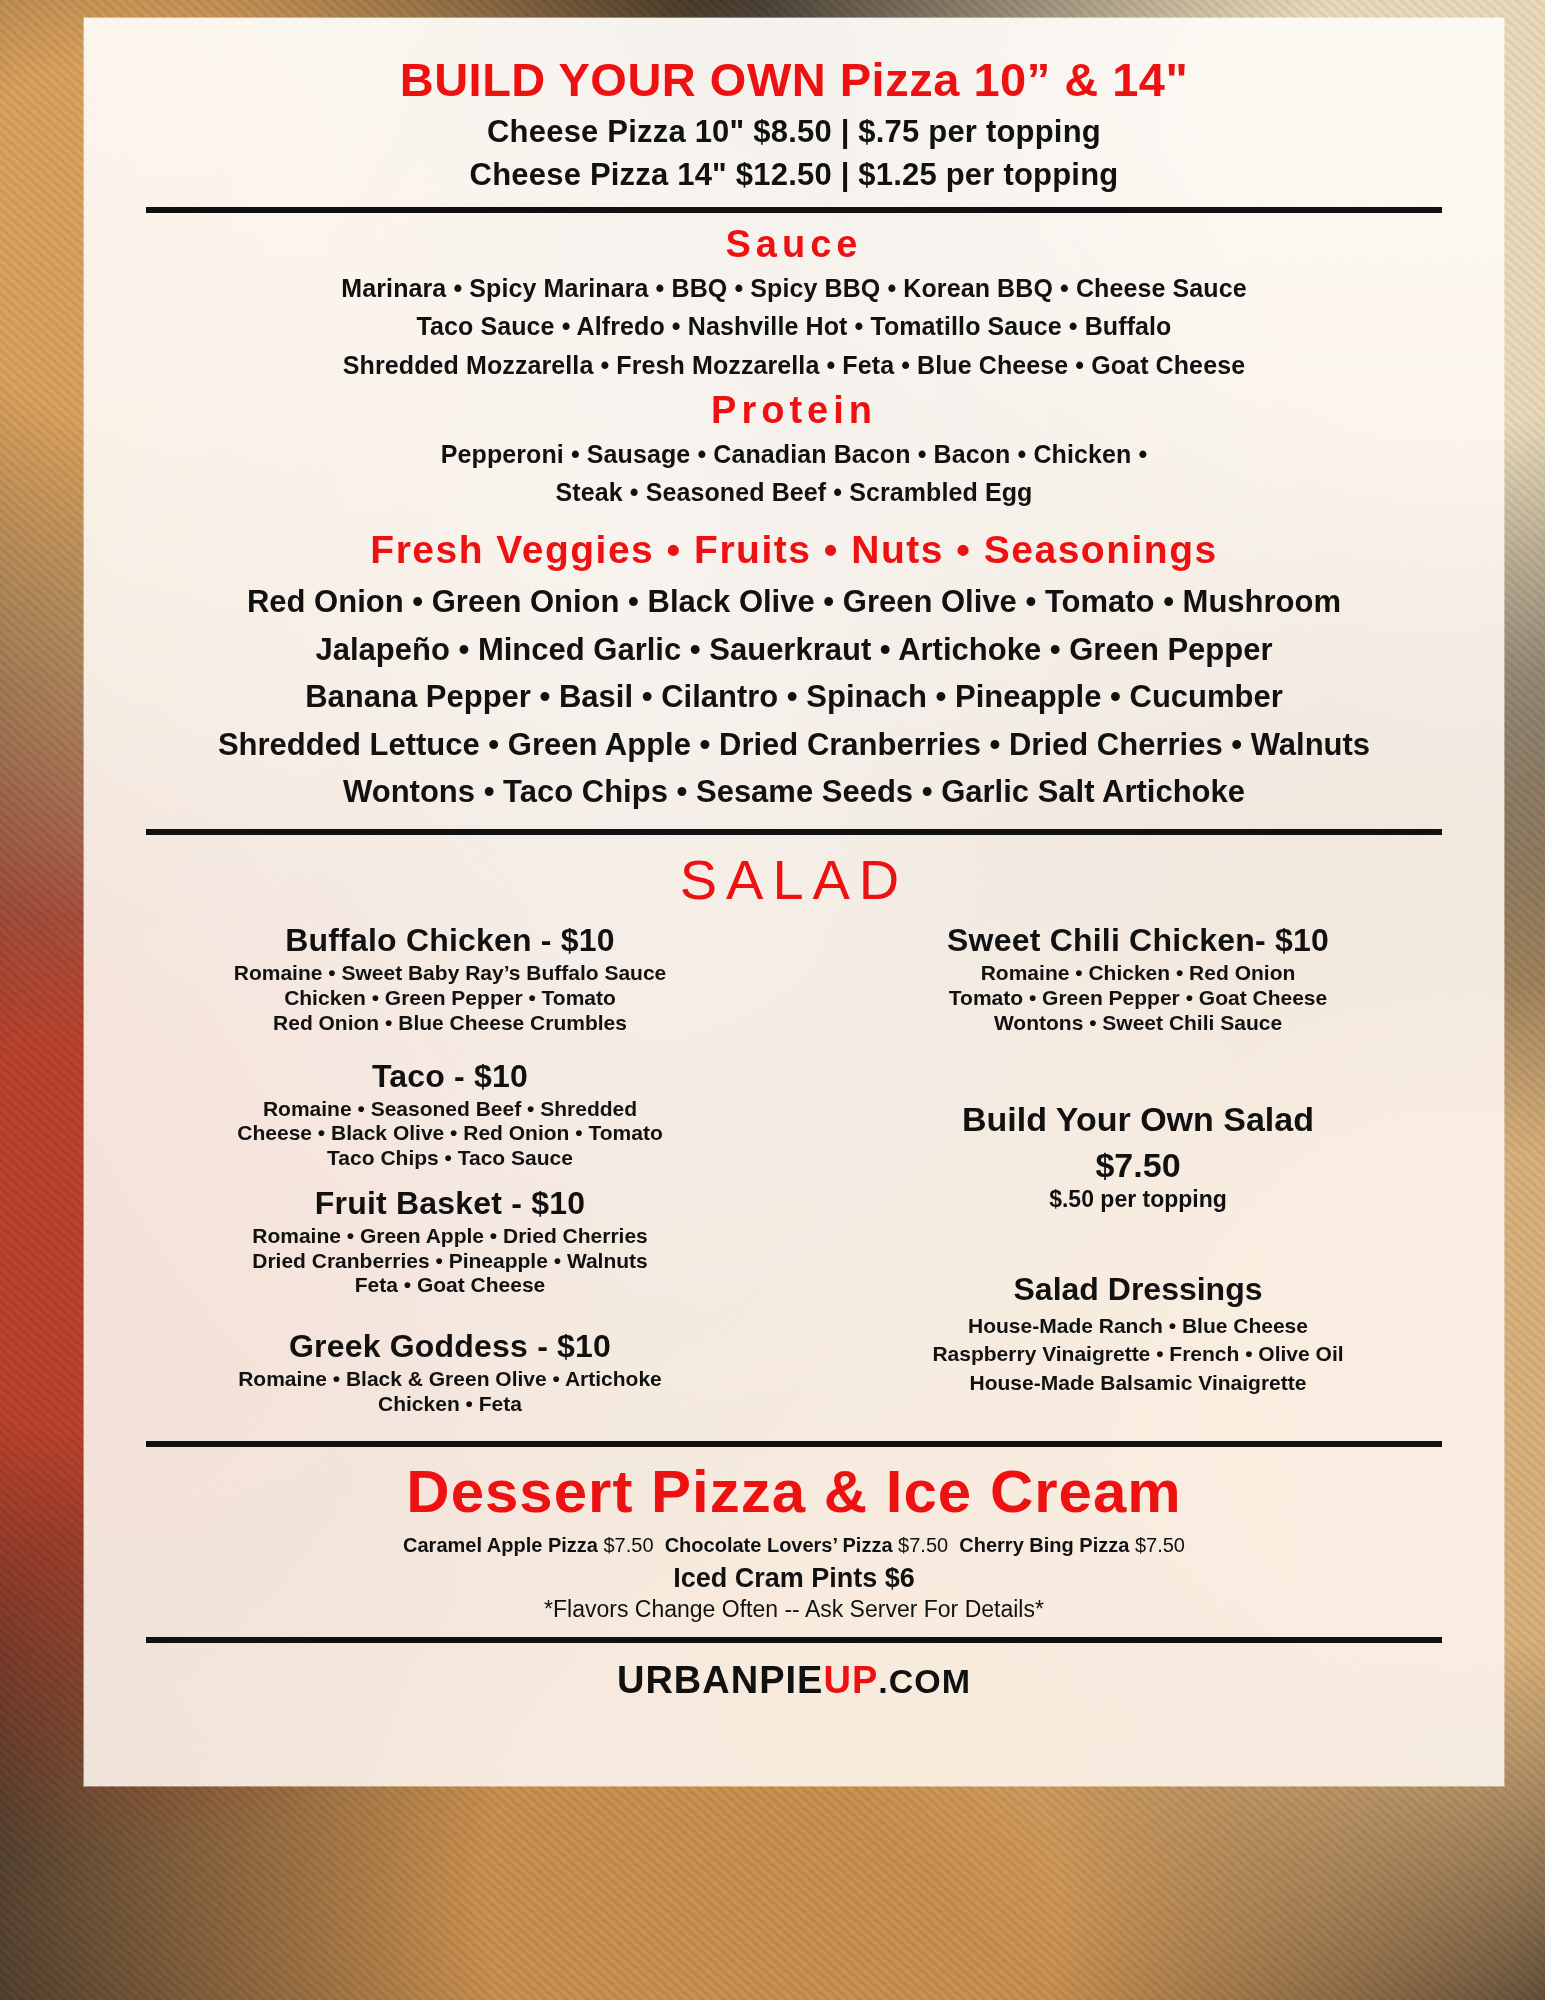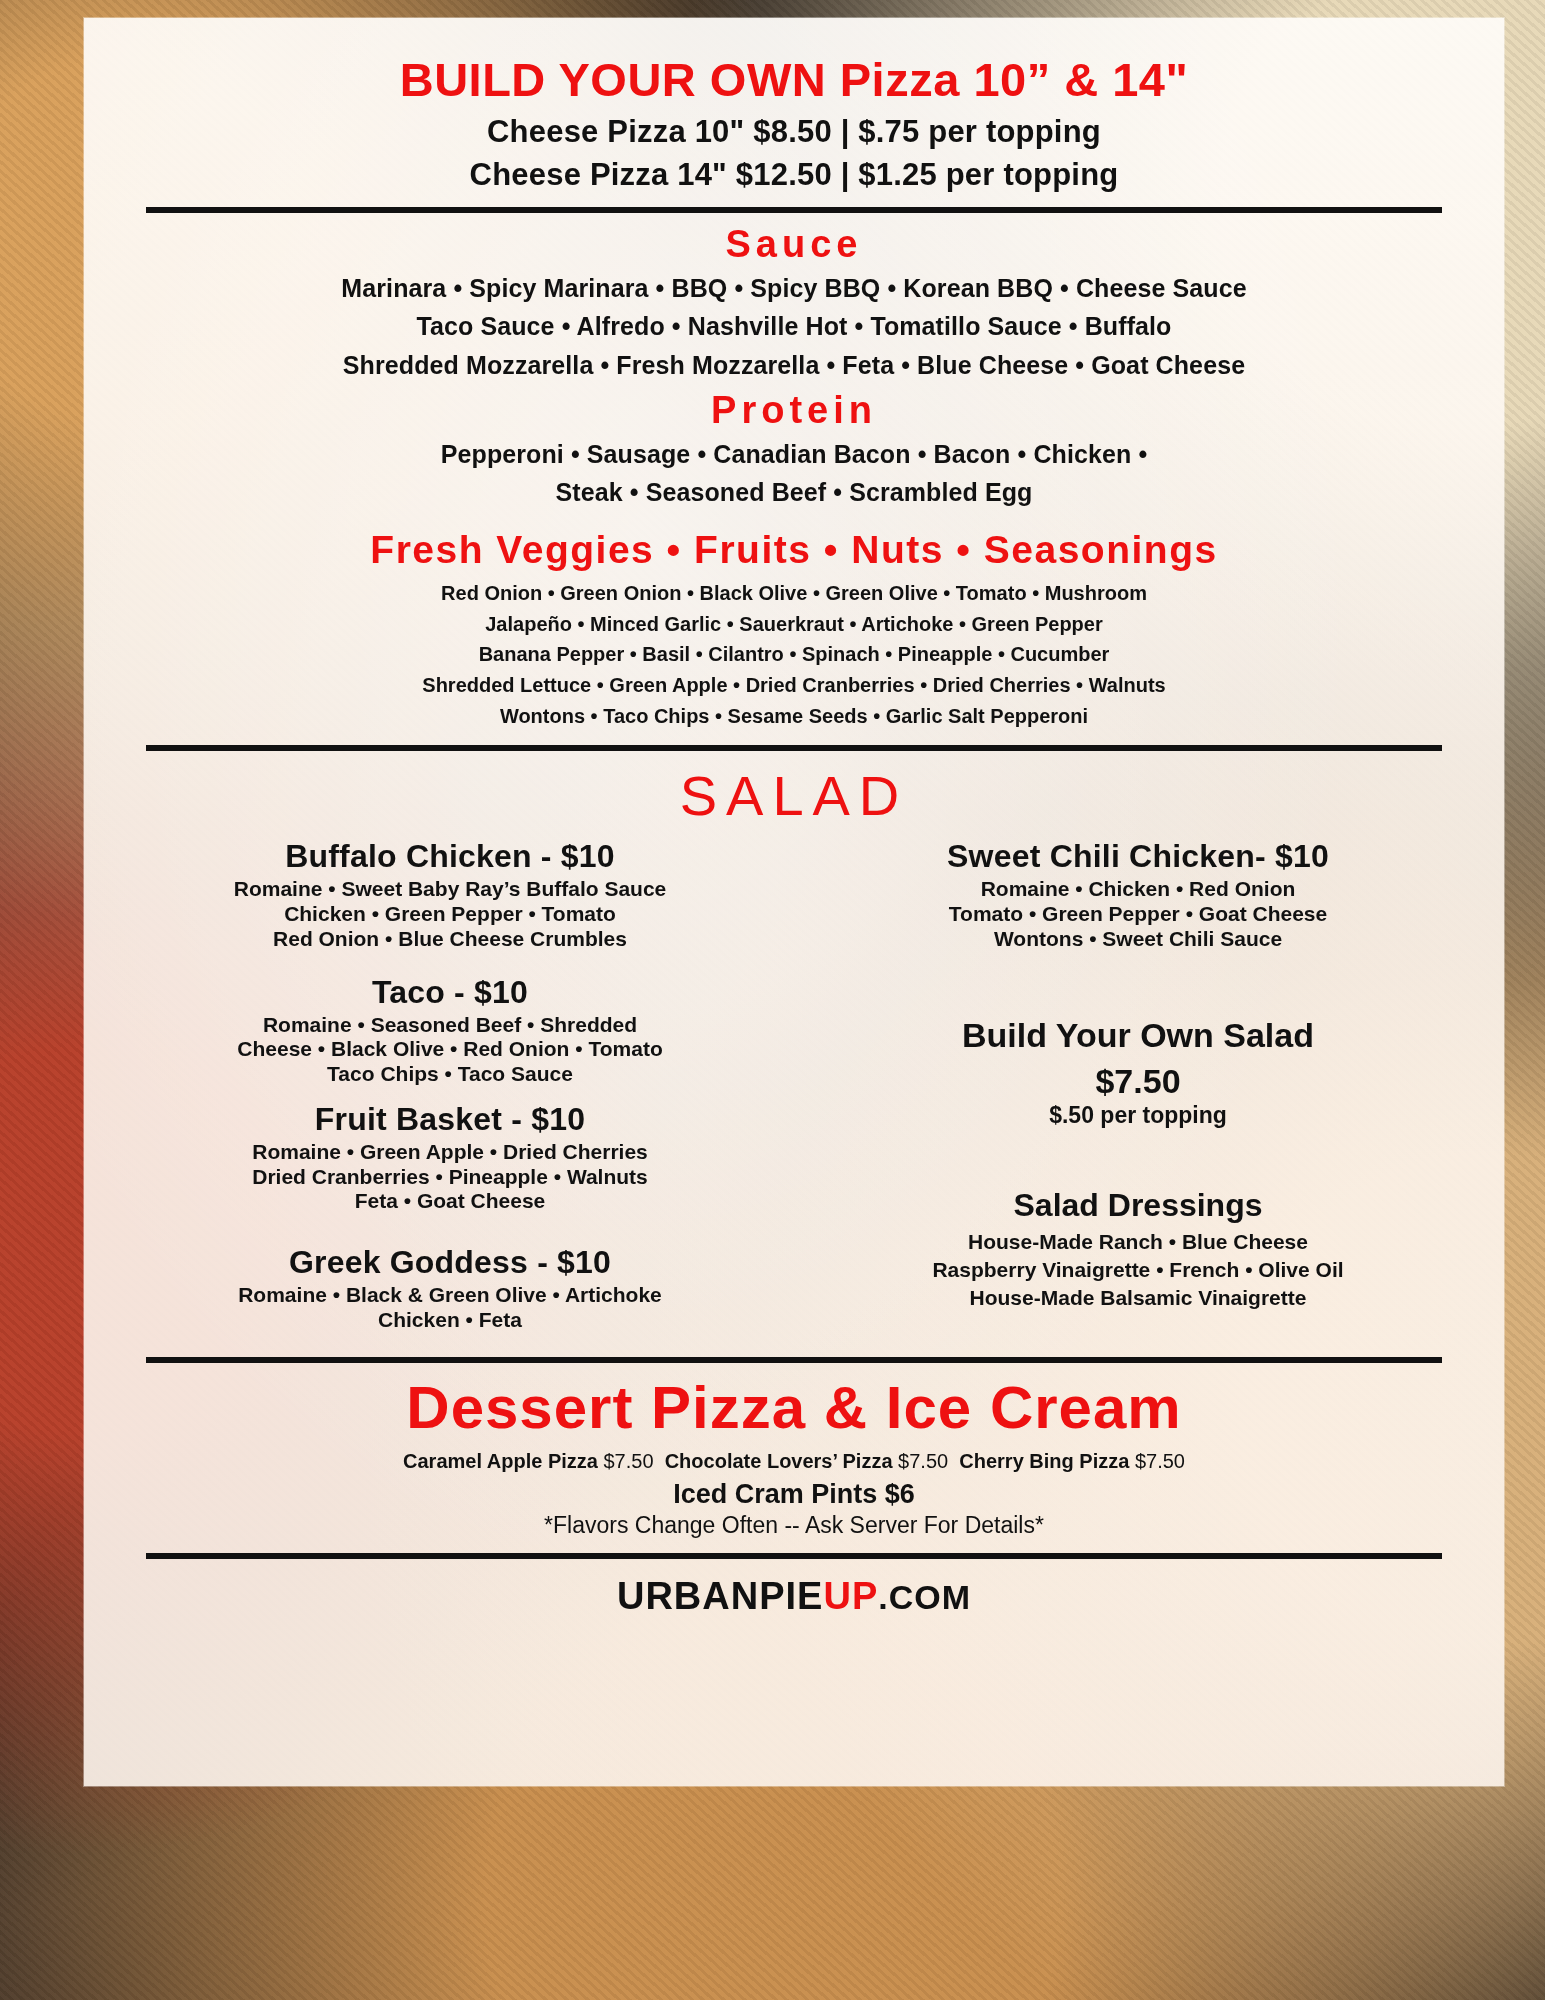--- a/index.html
+++ b/index.html
@@ -106,21 +106,21 @@
   }
 
   h2.veg {
     font-size: 39px;
     font-weight: bold;
     color: #ee1111;
     letter-spacing: 1.5px;
     margin: 18px 0 6px 0;
   }
   .veg-items {
-    font-size: 20px;
+    font-size: 31px;
     font-weight: bold;
     line-height: 1.53;
     color: #111;
   }
 
   h2.salad {
     font-size: 56px;
     font-weight: normal;
     color: #ee1111;
     letter-spacing: 9px;
@@ -245,21 +245,21 @@
 
     <h2 class="section">Protein</h2>
     <div class="items">Pepperoni • Sausage • Canadian Bacon • Bacon • Chicken •</div>
     <div class="items">Steak • Seasoned Beef • Scrambled Egg</div>
 
     <h2 class="veg">Fresh Veggies • Fruits • Nuts • Seasonings</h2>
     <div class="veg-items">Red Onion • Green Onion • Black Olive • Green Olive • Tomato • Mushroom</div>
     <div class="veg-items">Jalapeño • Minced Garlic • Sauerkraut • Artichoke • Green Pepper</div>
     <div class="veg-items">Banana Pepper • Basil • Cilantro • Spinach • Pineapple • Cucumber</div>
     <div class="veg-items">Shredded Lettuce • Green Apple • Dried Cranberries • Dried Cherries • Walnuts</div>
-    <div class="veg-items">Wontons • Taco Chips •  Sesame Seeds •  Garlic Salt Pepperoni</div>
+    <div class="veg-items">Wontons • Taco Chips •  Sesame Seeds •  Garlic Salt Artichoke</div>
 
     <hr class="rule">
 
     <h2 class="salad">SALAD</h2>
 
     <div class="salad-grid">
       <div class="col-left">
         <div class="salad-name">Buffalo Chicken - $10</div>
         <div class="salad-desc" style="white-space: pre-line;">Romaine • Sweet Baby Ray’s Buffalo Sauce
 Chicken • Green Pepper • Tomato

